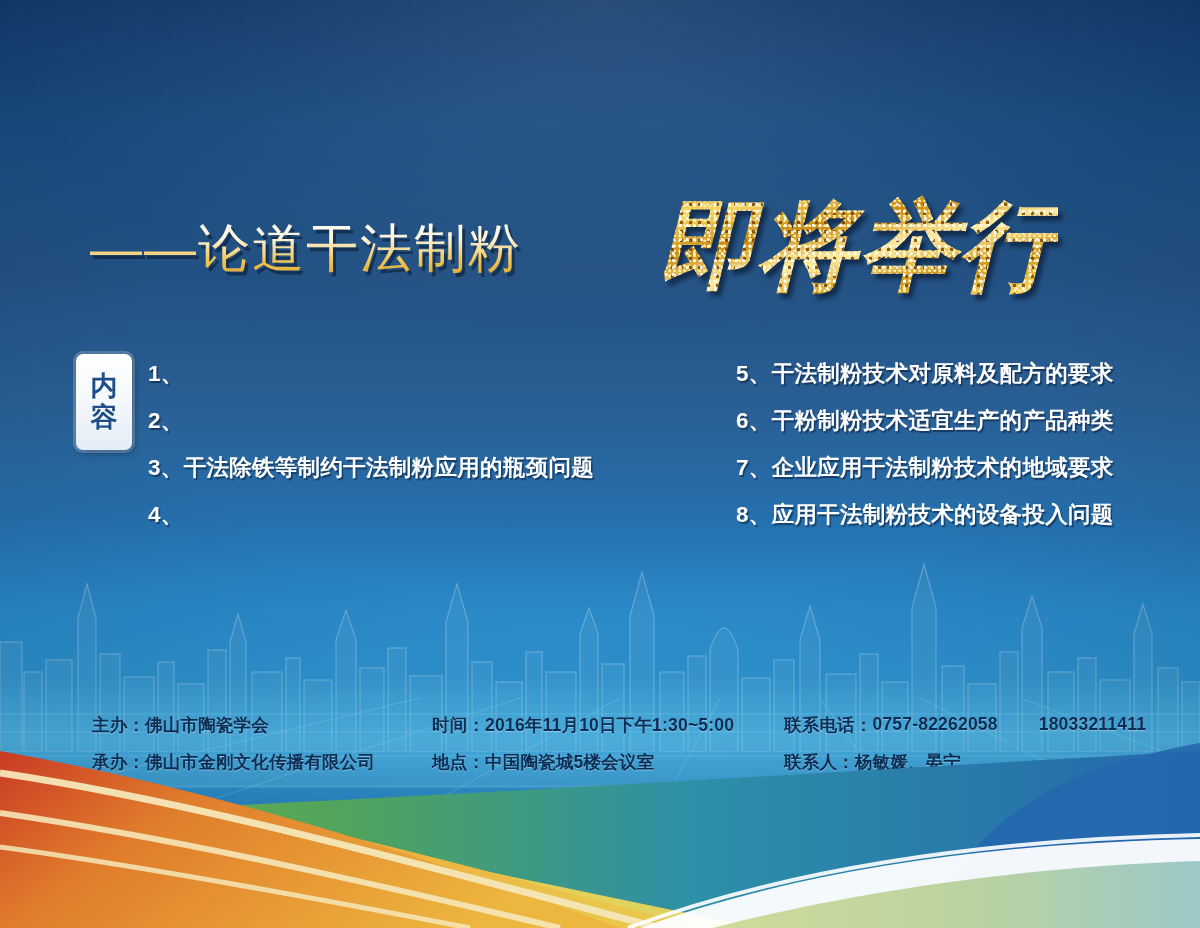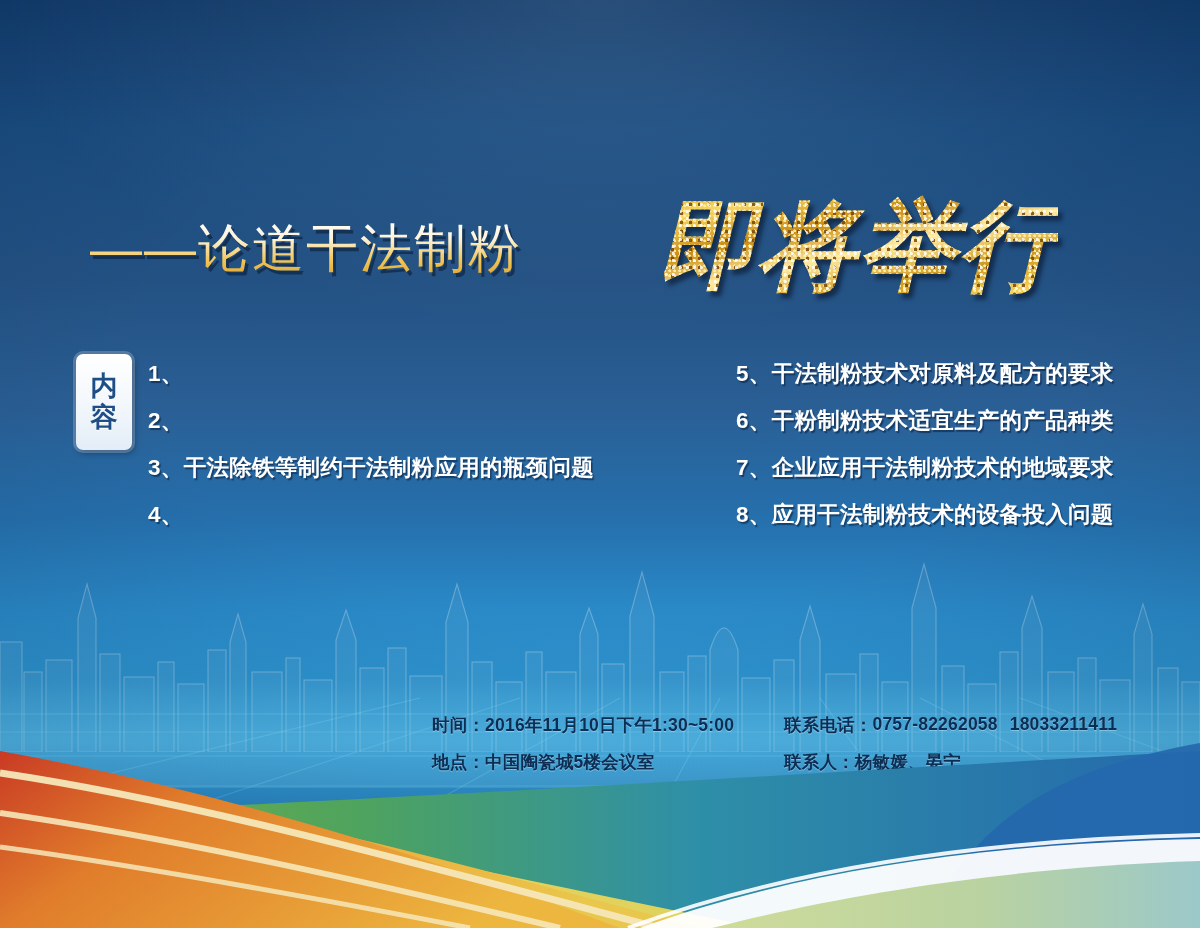--- a/index.html
+++ b/index.html
@@ -103,21 +103,21 @@
   .f-col{position:absolute;top:0;}
   .f-row{
     height:37px;display:flex;align-items:center;
     color:#0d2d52;font-size:17.5px;font-weight:bold;letter-spacing:.2px;
     text-shadow:0 1px 0 rgba(190,230,255,.45);
     white-space:nowrap;
   }
   .f-org{left:92px;}
   .f-when{left:432px;}
   .f-contact{left:778px;margin-left:6px;}
-  .f-phones{display:flex;gap:12px;}
+  .f-phones{display:flex;gap:41px;}
 
   
   .ribbons{position:absolute;left:0;bottom:0;width:100%;height:185px;}
 </style>
 </head>
 <body>
 
 <div class="poster">
 
   <div class="bg-sheen"></div>
@@ -229,20 +229,30 @@
       <span>4、</span>
     </div>
     <div class="topic">
       <span>8、</span>
       <span>应用干法制粉技术的设备投入问题</span>
     </div>
   </div>
 
   <div class="footer">
 
+    <div class="f-col f-org">
+      <div class="f-row">
+        <span>主办：</span>
+        <span>佛山市陶瓷学会</span>
+      </div>
+      <div class="f-row">
+        <span>承办：</span>
+        <span>佛山市金刚文化传播有限公司</span>
+      </div>
+    </div>
 
     <div class="f-col f-when">
       <div class="f-row">
         <span>时间：</span>
         <span>2016年11月10日下午1:30~5:00</span>
       </div>
       <div class="f-row">
         <span>地点：</span>
         <span>中国陶瓷城5楼会议室</span>
       </div>

